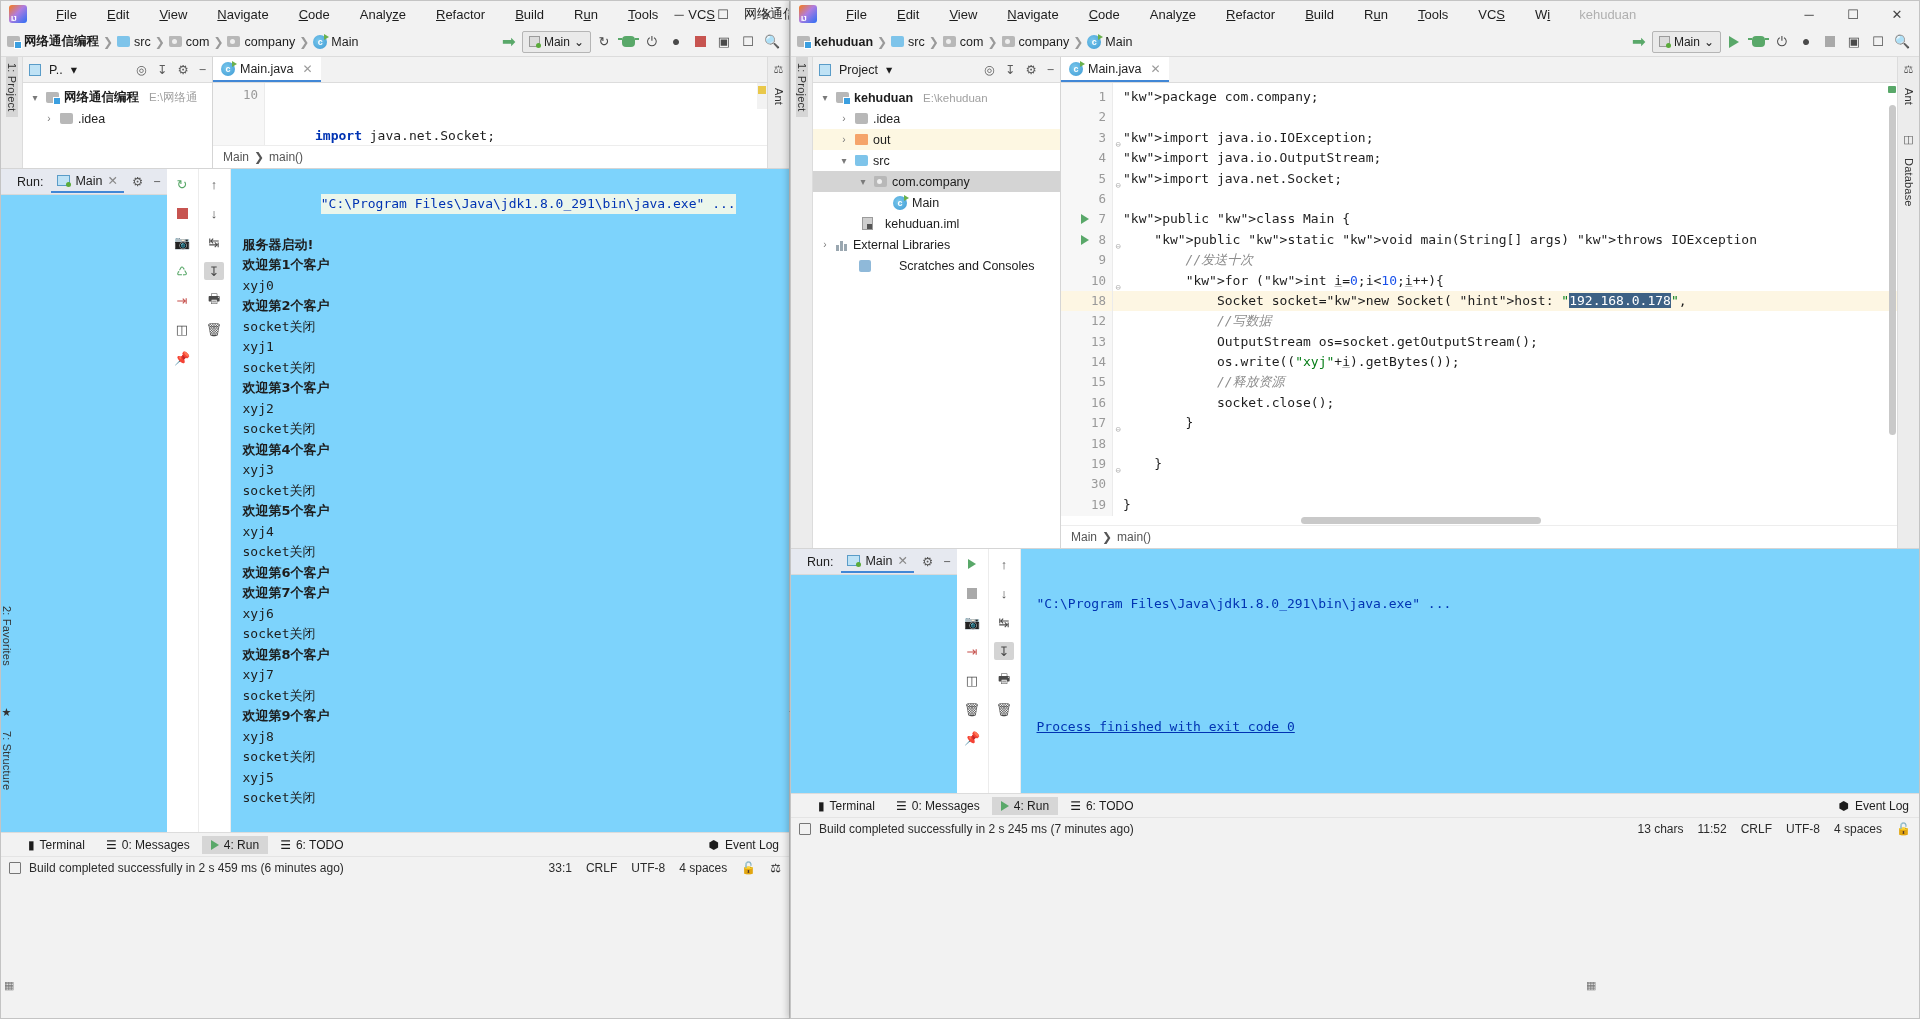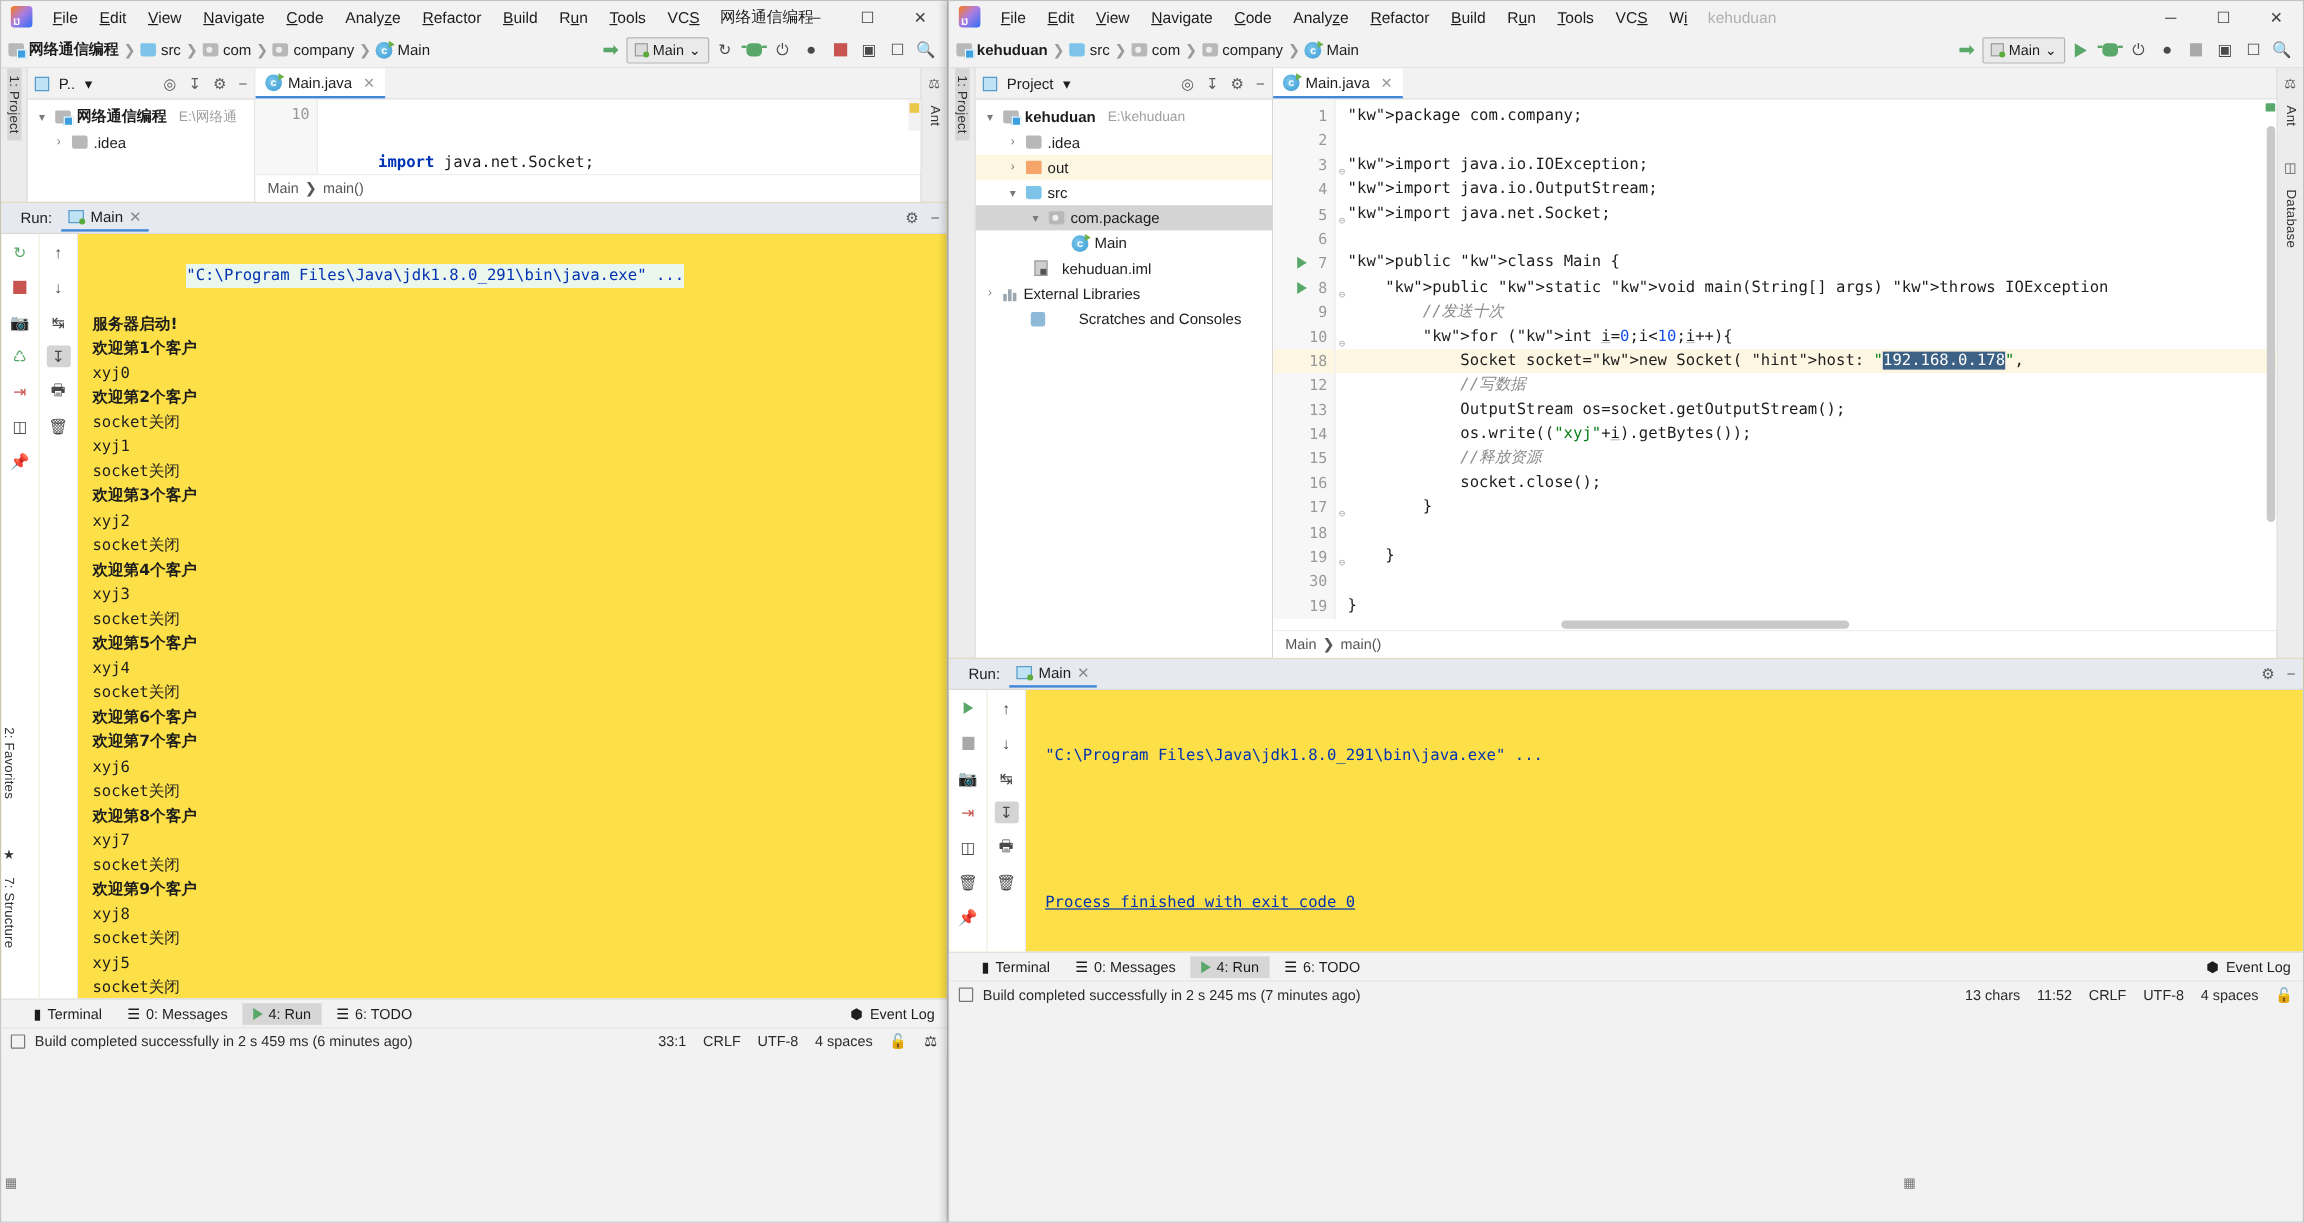--- a/index.html
+++ b/index.html
@@ -13,21 +13,21 @@
   .app { position:relative; width:1920px; height:1019px; }
 
   
   .win { position:absolute; top:0; height:1019px; background:#f2f2f2;
          border:1px solid #c4c4c4; overflow:hidden; }
   .win-left  { left:0;   width:790px; }
   .win-right { left:790px; width:1130px; box-shadow:-3px 0 6px rgba(0,0,0,.18); z-index:5;}
 
   
   .menubar { height:26px; background:#f2f2f2; display:flex; align-items:center;
-             padding-left:4px; position:relative; }
+             padding-left:4px; position:relative;gap:12px; }
   .logo { width:18px; height:18px; margin:0 8px 0 4px; position:relative; flex:none;
           background:linear-gradient(135deg,#f97a12 0%,#b07ddf 45%,#2b6ef5 100%);
           border-radius:3px; }
   .logo:after{ content:"IJ"; position:absolute; left:2px; bottom:0px; font-size:8px;
                color:#fff; font-weight:bold; letter-spacing:-1px;}
   .menu-item { padding:2px 9px; font-size:13px; white-space:nowrap; cursor:default; color:#1d1d1d;}
   .menu-item u { text-decoration:underline; }
   .win-title { margin-left:8px; font-size:13px; color:#b0b0b0; white-space:nowrap; }
   .win-title.cn { color:#1d1d1d; }
   .wbtns { position:absolute; right:0; top:0; height:26px; display:flex; }
@@ -133,21 +133,21 @@
   .var-u { text-decoration:underline; text-decoration-color:#c0c0c0;}
   .breadcrumb-bot { height:23px; display:flex; align-items:center; gap:5px; padding-left:10px;
                     font-size:12px; color:#555; background:#fff; border-top:1px solid #ededed;}
 
   .vscroll { position:absolute; right:0; top:0; width:10px; height:100%; background:transparent;}
   .vthumb { position:absolute; right:1px; width:7px; background:#c9c9c9; border-radius:4px;}
   .hscroll { height:9px; background:#fff; position:relative;}
   .hthumb { position:absolute; height:7px; top:1px; background:#c9c9c9; border-radius:4px;}
 
   
-  .runwin { border-top:1px solid #d5d5d5; display:flex; flex-direction:column; background:#fde047;}
+  .runwin { border-top:1px solid #d5d5d5; display:flex; background:#7dd3fc;}
   .run-head { height:26px; background:#e6e9f0; display:flex; align-items:center; gap:8px;
               padding:0 6px; font-size:12.5px; border-bottom:1px solid #d9d9d9;}
   .run-tab { display:flex;align-items:center;gap:5px; padding:3px 6px; border-bottom:2px solid #4187d6; }
   .run-ico-sq{width:13px;height:11px;background:#bfe2f5;border:1px solid #5a9cc8;position:relative;}
   .run-ico-sq:after{content:"";position:absolute;right:-2px;bottom:-2px;width:5px;height:5px;
                     background:#5aab3a;border-radius:50%;}
   .run-body { flex:1; display:flex; min-height:0;}
   .run-tools { width:32px; border-right:1px solid #ececec; display:flex;flex-direction:column;
                align-items:center; padding-top:6px; gap:11px; background:#fff;}
   .run-tools2 { width:32px; border-right:1px solid #ececec; display:flex;flex-direction:column;
@@ -480,21 +480,21 @@
               <span class="lbl">out</span>
             </div>
             <div class="trow" style="padding-left: 25px;">
               <span class="arrow">▾</span>
               <span class="folder-ico blue"></span>
               <span class="lbl">src</span>
             </div>
             <div class="trow sel" style="padding-left: 44px;">
               <span class="arrow">▾</span>
               <span class="folder-ico pkg"></span>
-              <span class="lbl">com.package</span>
+              <span class="lbl">com.company</span>
             </div>
             <div class="trow" style="padding-left: 63px;">
               <span class="arrow"></span>
               <span class="cls-ico">c</span>
               <span class="lbl">Main</span>
             </div>
             <div class="trow" style="padding-left: 25px; gap: 12px;">
               <span class="arrow"></span>
               <span class="iml-ico"></span>
               <span class="lbl">kehuduan.iml</span>

